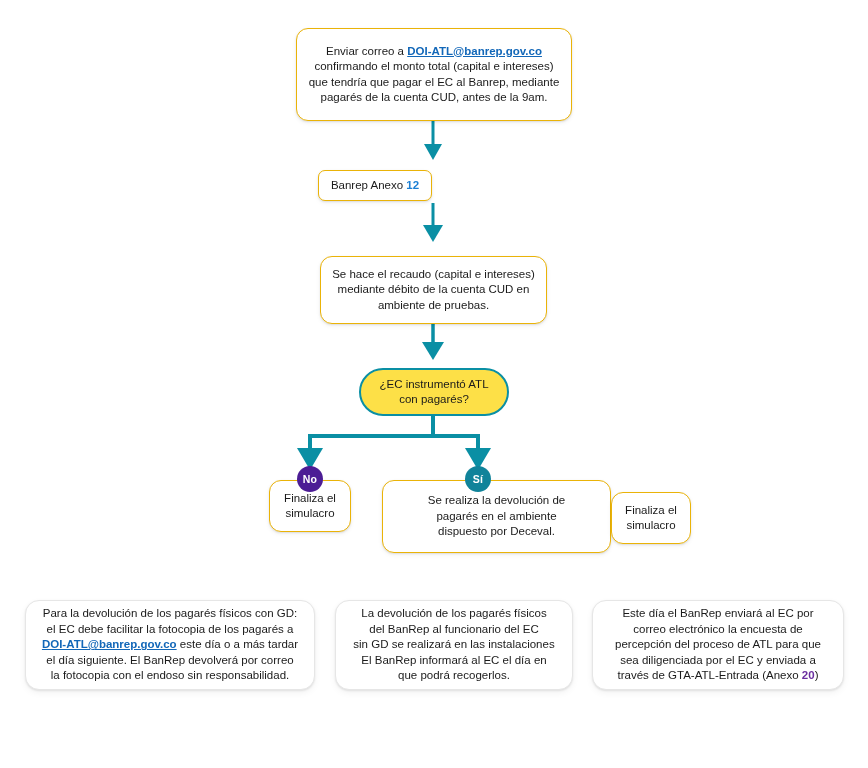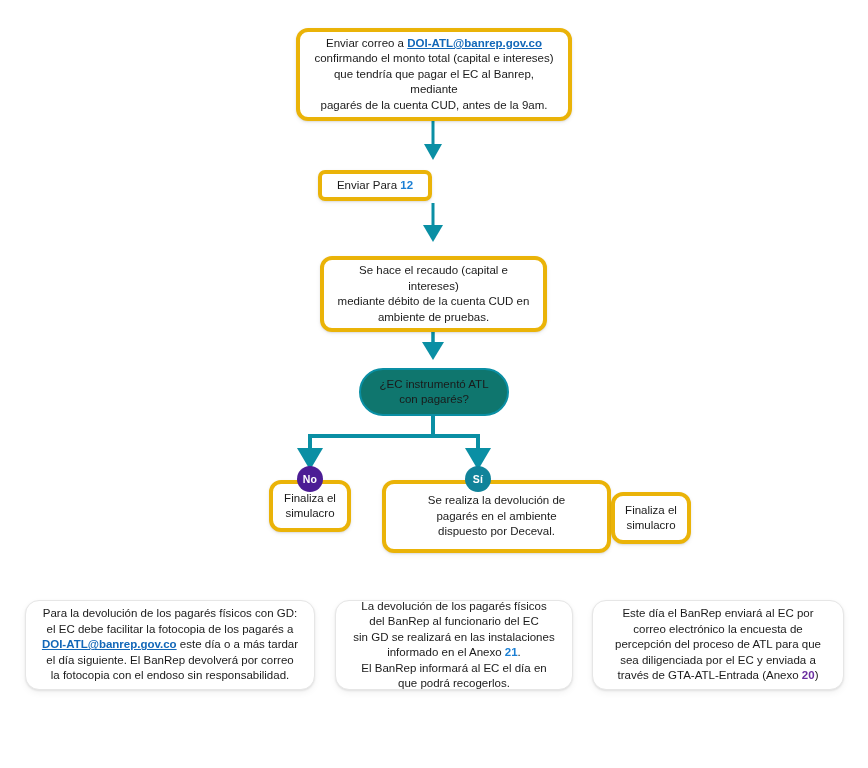--- a/index.html
+++ b/index.html
@@ -20,42 +20,42 @@
     width: 868px;
     height: 768px;
     background: #ffffff;
   }
 
   
   .node {
     position: absolute;
     box-sizing: border-box;
     background: #ffffff;
-    border: 4px solid #eab308;
+    border: 1px solid #eab308;
     border-radius: 12px;
     box-shadow: 0 1px 2px rgba(0,0,0,0.10), 0 2px 5px rgba(0,0,0,0.05);
     display: flex;
     align-items: center;
     justify-content: center;
     text-align: center;
     padding: 6px 10px;
     font-size: 11.5px;
     line-height: 15.5px;
     color: #1a1a1a;
   }
   .node .inner { width: 100%; }
 
   .node.small-radius { border-radius: 7px; }
 
   
   .node.decision {
     border: 2px solid #0a8fa4;
     border-radius: 26px;
     box-shadow: none;
-    background: #0f766e;
+    background: #fde047;
   }
 
   
   .note {
     position: absolute;
     box-sizing: border-box;
     background: #ffffff;
     border: 1px solid #e6e6e6;
     border-radius: 14px;
     box-shadow: 0 1px 2px rgba(0,0,0,0.09), 0 3px 7px rgba(0,0,0,0.05);
@@ -152,26 +152,26 @@
         <span>Enviar correo a </span><a class="lnk" href="#">DOI-ATL@banrep.gov.co</a>
       </div>
       <div>confirmando el monto total (capital e intereses)</div>
       <div>que tendría que pagar el EC al Banrep, mediante</div>
       <div>pagarés de la cuenta CUD, antes de la 9am.</div>
     </div>
   </div>
 
   <div class="node small-radius" style="left:318px; top:170px; width:114px; height:31px;">
     <div class="inner">
-      <span>Enviar Para </span><span class="anexo-blue">12</span>
-    </div>
-  </div>
-
-
-  <div class="node" style="left:320px; top:256px; width:227px; height:76px;text-align:center;">
+      <span>Banrep Anexo </span><span class="anexo-blue">12</span>
+    </div>
+  </div>
+
+
+  <div class="node" style="left:320px; top:256px; width:227px; height:68px;text-align:center;">
     <div class="inner">
       <div>Se hace el recaudo (capital e intereses)</div>
       <div>mediante débito de la cuenta CUD en</div>
       <div>ambiente de pruebas.</div>
     </div>
   </div>
 
   <div class="node decision" style="left:359px; top:368px; width:150px; height:48px;">
     <div class="inner">
       <div>¿EC instrumentó ATL</div>
@@ -219,23 +219,20 @@
       <div>el día siguiente. El BanRep devolverá por correo</div>
       <div>la fotocopia con el endoso sin responsabilidad.</div>
     </div>
   </div>
 
   <div class="note" style="left:335px; top:600px; width:238px; height:90px;">
     <div class="inner">
       <div>La devolución de los pagarés físicos</div>
       <div>del BanRep al funcionario del EC</div>
       <div>sin GD se realizará en las instalaciones</div>
-      <div>
-        <span>informado en el Anexo </span><span class="anexo-blue">21</span><span>.</span>
-      </div>
       <div>El BanRep informará al EC el día en</div>
       <div>que podrá recogerlos.</div>
     </div>
   </div>
 
   <div class="note" style="left:592px; top:600px; width:252px; height:90px;justify-content:center;">
     <div class="inner">
       <div>Este día el BanRep enviará al EC por</div>
       <div>correo electrónico la encuesta de</div>
       <div>percepción del proceso de ATL para que</div>

